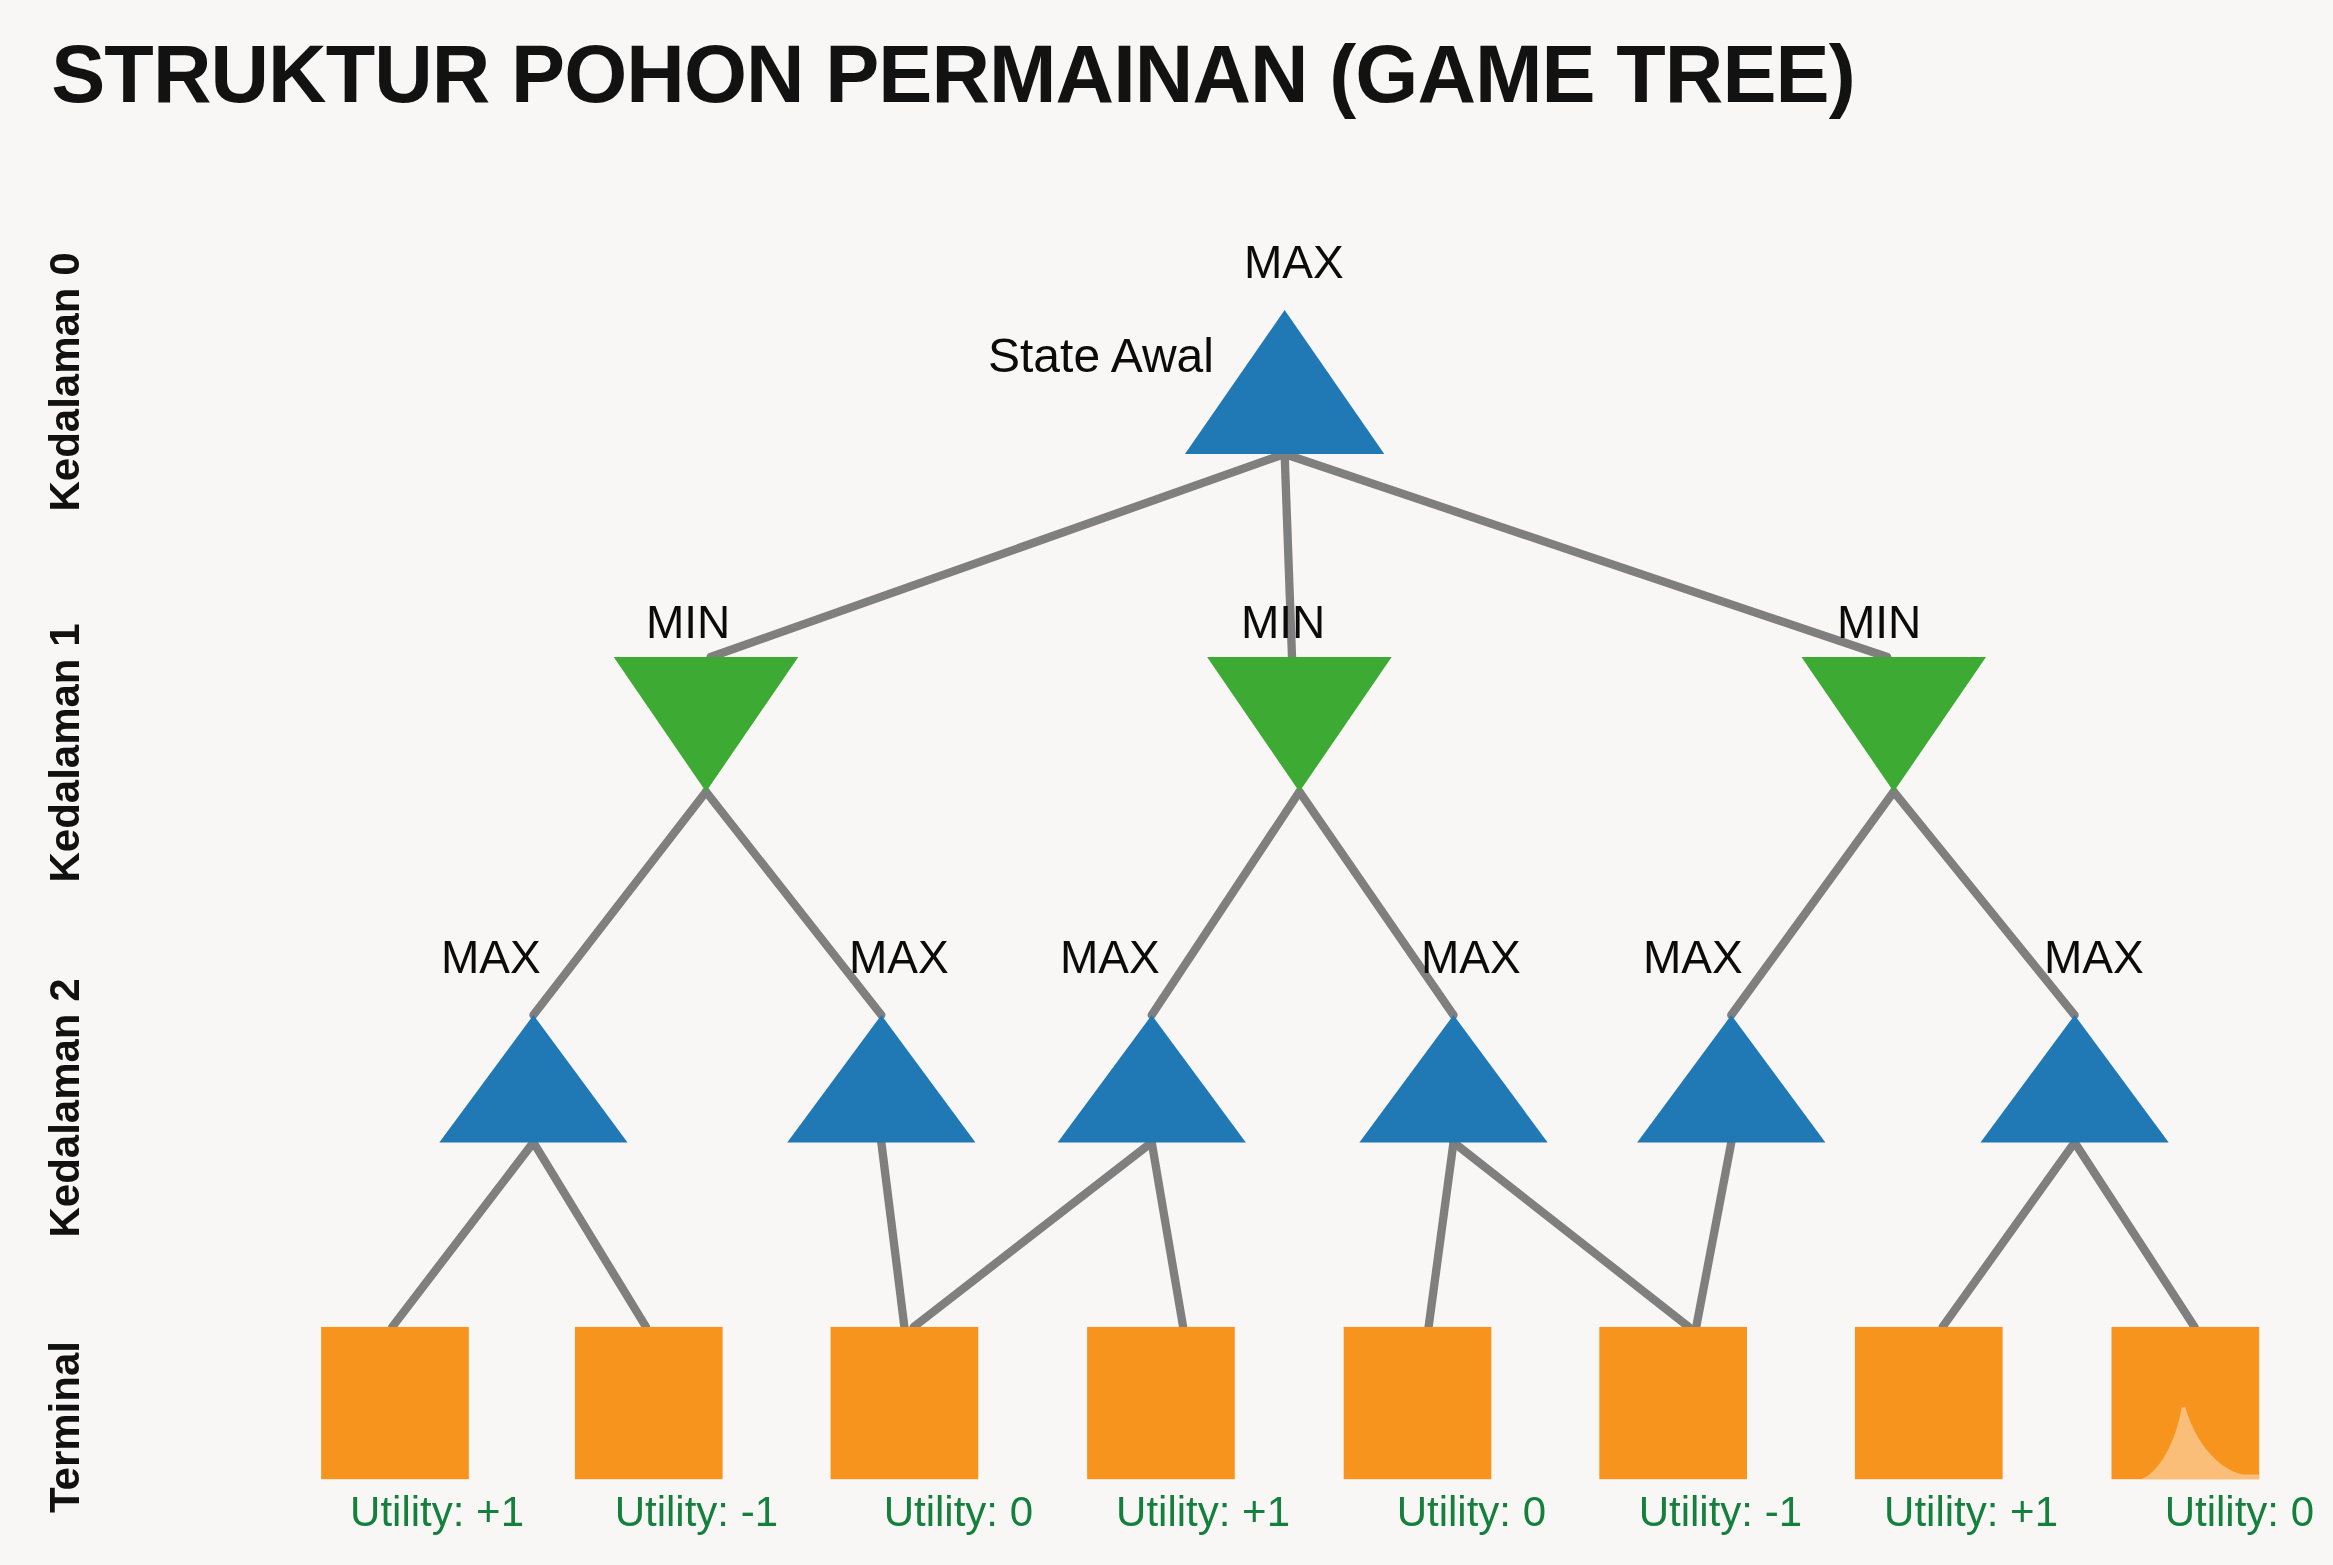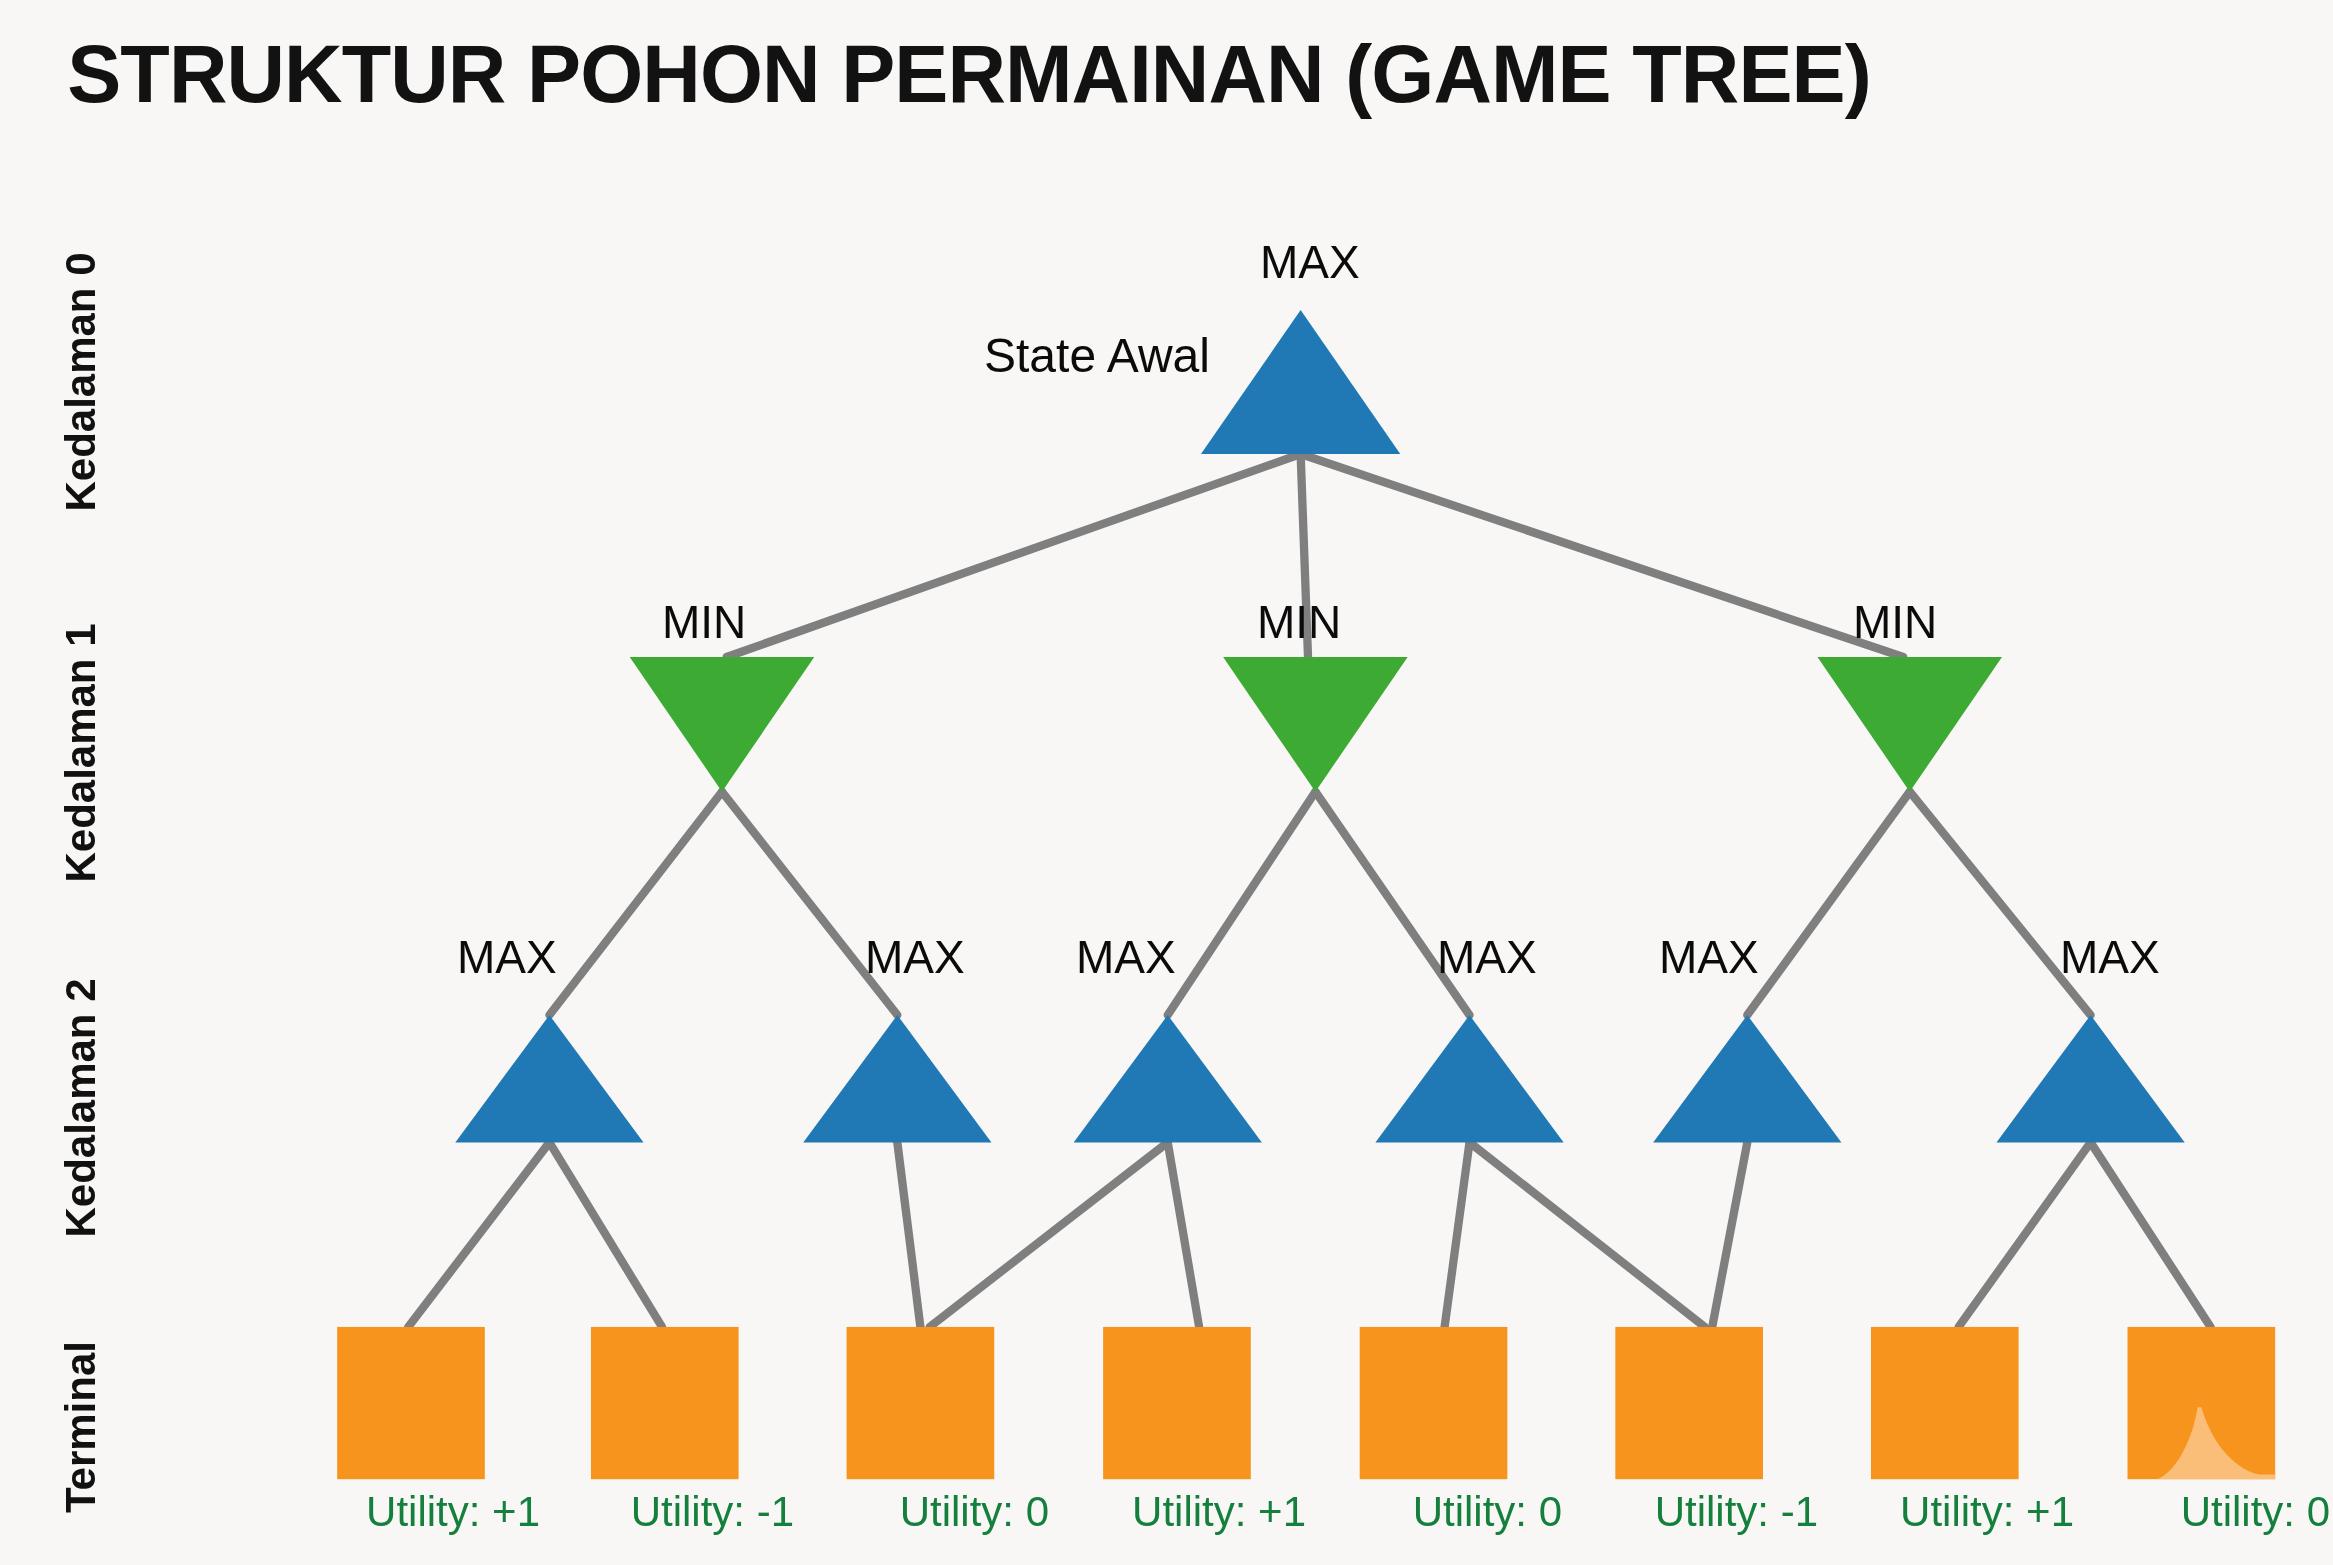--- a/index.html
+++ b/index.html
@@ -4,21 +4,21 @@
 <title>Struktur Pohon Permainan</title>
 <style>
   html,body{margin:0;padding:0;}
   body{
     width:2333px;height:1565px;
     background:#f8f7f5;
     font-family:"Liberation Sans", sans-serif;
     overflow:hidden;
     position:relative;
   }
-  #stage{position:absolute;inset:0;width:1906px;height:1565px;margin-left:16px;}
+  #stage{position:absolute;inset:0;width:1906px;height:1565px;}
   svg.layer{position:absolute;left:0;top:0;width:2333px;height:1565px;}
 
   .title{
     position:absolute;
     left:0;right:0;top:28px;
     text-align:center;
     font-size:81px;
     font-weight:bold;
     letter-spacing:-0.9px;
     color:#121212;
@@ -129,21 +129,21 @@
   </svg>
 
   <div class="title">STRUKTUR POHON PERMAINAN (GAME TREE)</div>
 
   <div class="depth-label" style="left:-92px; top:358px; width:314px; text-align:center; transform:rotate(-90deg);">Kedalaman 0</div>
   <div class="depth-label" style="left:-92px; top:729px; width:314px; text-align:center; transform:rotate(-90deg);">Kedalaman 1</div>
   <div class="depth-label" style="left:-92px; top:1084px; width:314px; text-align:center; transform:rotate(-90deg);">Kedalaman 2</div>
   <div class="depth-label" style="left:-51px; top:1403px; width:231px; text-align:center; transform:rotate(-90deg);">Terminal</div>
 
   <div class="node-label" style="left:1244px; top:235px;">MAX</div>
-  <div class="state-label" style="left:968px; top:328px;">State Awal</div>
+  <div class="state-label" style="left:988px; top:328px;">State Awal</div>
 
   <div class="node-label" style="left:646px; top:595px;">MIN</div>
   <div class="node-label" style="left:1241px; top:595px;">MIN</div>
   <div class="node-label" style="left:1837px; top:595px;">MIN</div>
 
   <div class="node-label" style="left:441px; top:930px;">MAX</div>
   <div class="node-label" style="left:849px; top:930px;">MAX</div>
   <div class="node-label" style="left:1060px; top:930px;">MAX</div>
   <div class="node-label" style="left:1421px; top:930px;">MAX</div>
   <div class="node-label" style="left:1643px; top:930px;">MAX</div>

